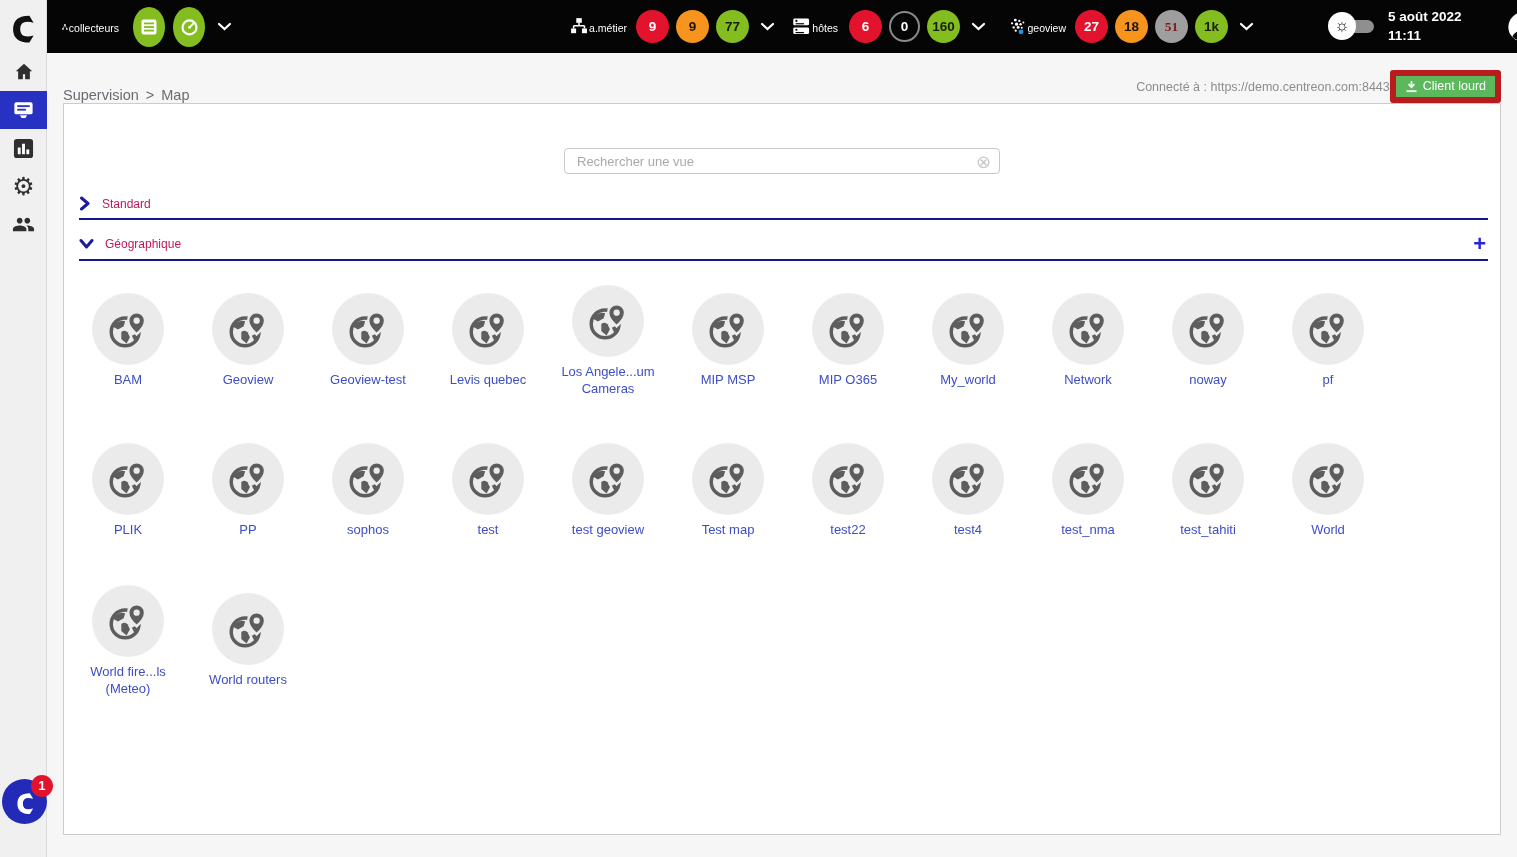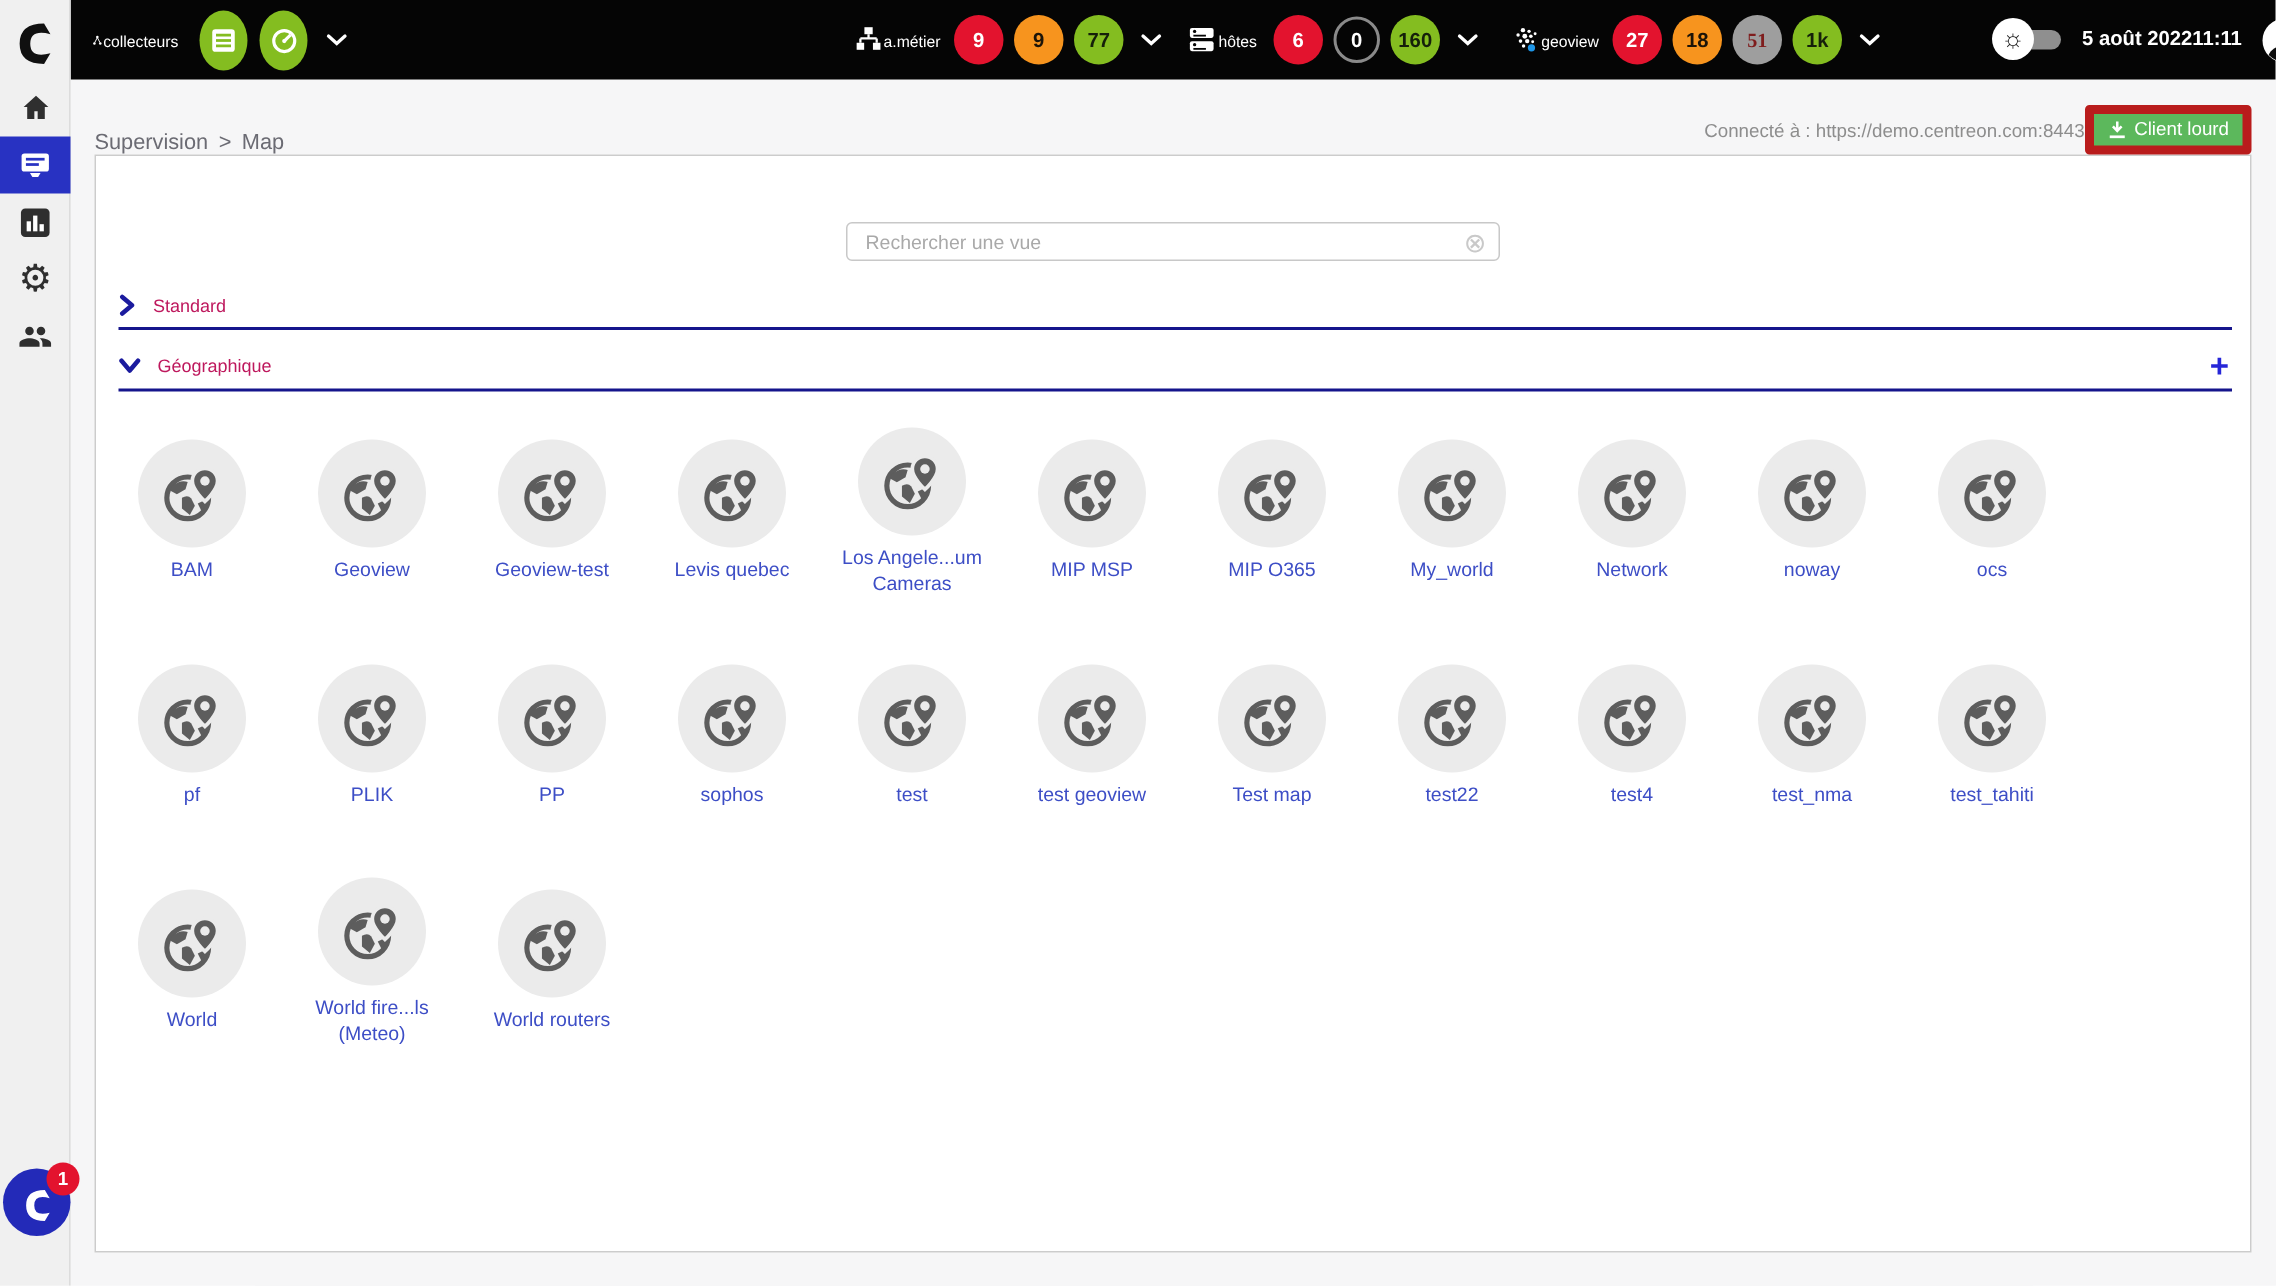--- a/index.html
+++ b/index.html
@@ -37,21 +37,21 @@
   .tb-chevron { display:flex; align-items:center; margin-left:4px; cursor:pointer; }
   .oval { width:32px; height:40px; border-radius:50%; background:#84bd20;
     display:flex; align-items:center; justify-content:center; margin-right:8px;
     cursor:pointer; }
   .toggle { position:relative; width:48px; height:29px; cursor:pointer; }
   .toggle .track { position:absolute; left:12px; top:8px; width:34px; height:13px;
     background:#8f8f8f; border-radius:7px; }
   .toggle .knob { position:absolute; left:0; top:0; width:28px; height:28px;
     background:#fff; border-radius:50%; display:flex; align-items:center;
     justify-content:center; color:#1d1d1d; font-size:17px; }
-  .datetime { display:flex; flex-direction:row; justify-content:center;
+  .datetime { display:flex; flex-direction:column; justify-content:center;
     color:#fff; font-size:13.5px; font-weight:700; line-height:1.35; }
 
   
   .main { position:absolute; left:47px; top:53px; right:0; bottom:0; }
   .crumb-row { height:50px; display:flex; align-items:flex-end;
     justify-content:space-between; padding:0 16px; }
   .breadcrumb { font-size:14.5px; color:#6b6b73; }
   .breadcrumb .sep { margin:0 7px; }
   .crumb-right { display:flex; align-items:center; }
   .connected { font-size:12.5px; color:#8d8d8d; }
@@ -443,33 +443,20 @@
         <path fill="#5d5d5d" d="M10 19 q6 -5 11 -3 l-1.5 5 -6 3.5 -4.5 -2.5 z"></path>
         <path fill="#5d5d5d" d="M17 27 q4 -2.5 6.5 .5 l2.5 5 -3.5 6.5 -5.5 -4.5 z"></path>
         <path fill="#5d5d5d" d="M28 31 l4 -2 2 4 -3.5 3 z"></path>
         <path d="M33 6.5 a8.8 8.8 0 0 1 8.8 8.8 c0 6.2 -8.8 14.2 -8.8 14.2 s-8.8 -8 -8.8 -14.2 A8.8 8.8 0 0 1 33 6.5 z" fill="#5d5d5d" stroke="#ebebeb" stroke-width="2.6"></path>
         <circle cx="33" cy="15.3" r="3.3" fill="#ebebeb"></circle>
       </svg>
     </span>
     <span class="map-label">noway</span>
   </div>
 
-  <div class="map-tile">
-    <span class="globe-circle">
-      <svg width="46" height="46" viewBox="0 0 48 48">
-        <circle cx="21" cy="27" r="14.5" fill="none" stroke="#5d5d5d" stroke-width="3.6"></circle>
-        <path fill="#5d5d5d" d="M10 19 q6 -5 11 -3 l-1.5 5 -6 3.5 -4.5 -2.5 z"></path>
-        <path fill="#5d5d5d" d="M17 27 q4 -2.5 6.5 .5 l2.5 5 -3.5 6.5 -5.5 -4.5 z"></path>
-        <path fill="#5d5d5d" d="M28 31 l4 -2 2 4 -3.5 3 z"></path>
-        <path d="M33 6.5 a8.8 8.8 0 0 1 8.8 8.8 c0 6.2 -8.8 14.2 -8.8 14.2 s-8.8 -8 -8.8 -14.2 A8.8 8.8 0 0 1 33 6.5 z" fill="#5d5d5d" stroke="#ebebeb" stroke-width="2.6"></path>
-        <circle cx="33" cy="15.3" r="3.3" fill="#ebebeb"></circle>
-      </svg>
-    </span>
-    <span class="map-label">ocs</span>
-  </div>
 
   <div class="map-tile">
     <span class="globe-circle">
       <svg width="46" height="46" viewBox="0 0 48 48">
         <circle cx="21" cy="27" r="14.5" fill="none" stroke="#5d5d5d" stroke-width="3.6"></circle>
         <path fill="#5d5d5d" d="M10 19 q6 -5 11 -3 l-1.5 5 -6 3.5 -4.5 -2.5 z"></path>
         <path fill="#5d5d5d" d="M17 27 q4 -2.5 6.5 .5 l2.5 5 -3.5 6.5 -5.5 -4.5 z"></path>
         <path fill="#5d5d5d" d="M28 31 l4 -2 2 4 -3.5 3 z"></path>
         <path d="M33 6.5 a8.8 8.8 0 0 1 8.8 8.8 c0 6.2 -8.8 14.2 -8.8 14.2 s-8.8 -8 -8.8 -14.2 A8.8 8.8 0 0 1 33 6.5 z" fill="#5d5d5d" stroke="#ebebeb" stroke-width="2.6"></path>
         <circle cx="33" cy="15.3" r="3.3" fill="#ebebeb"></circle>

